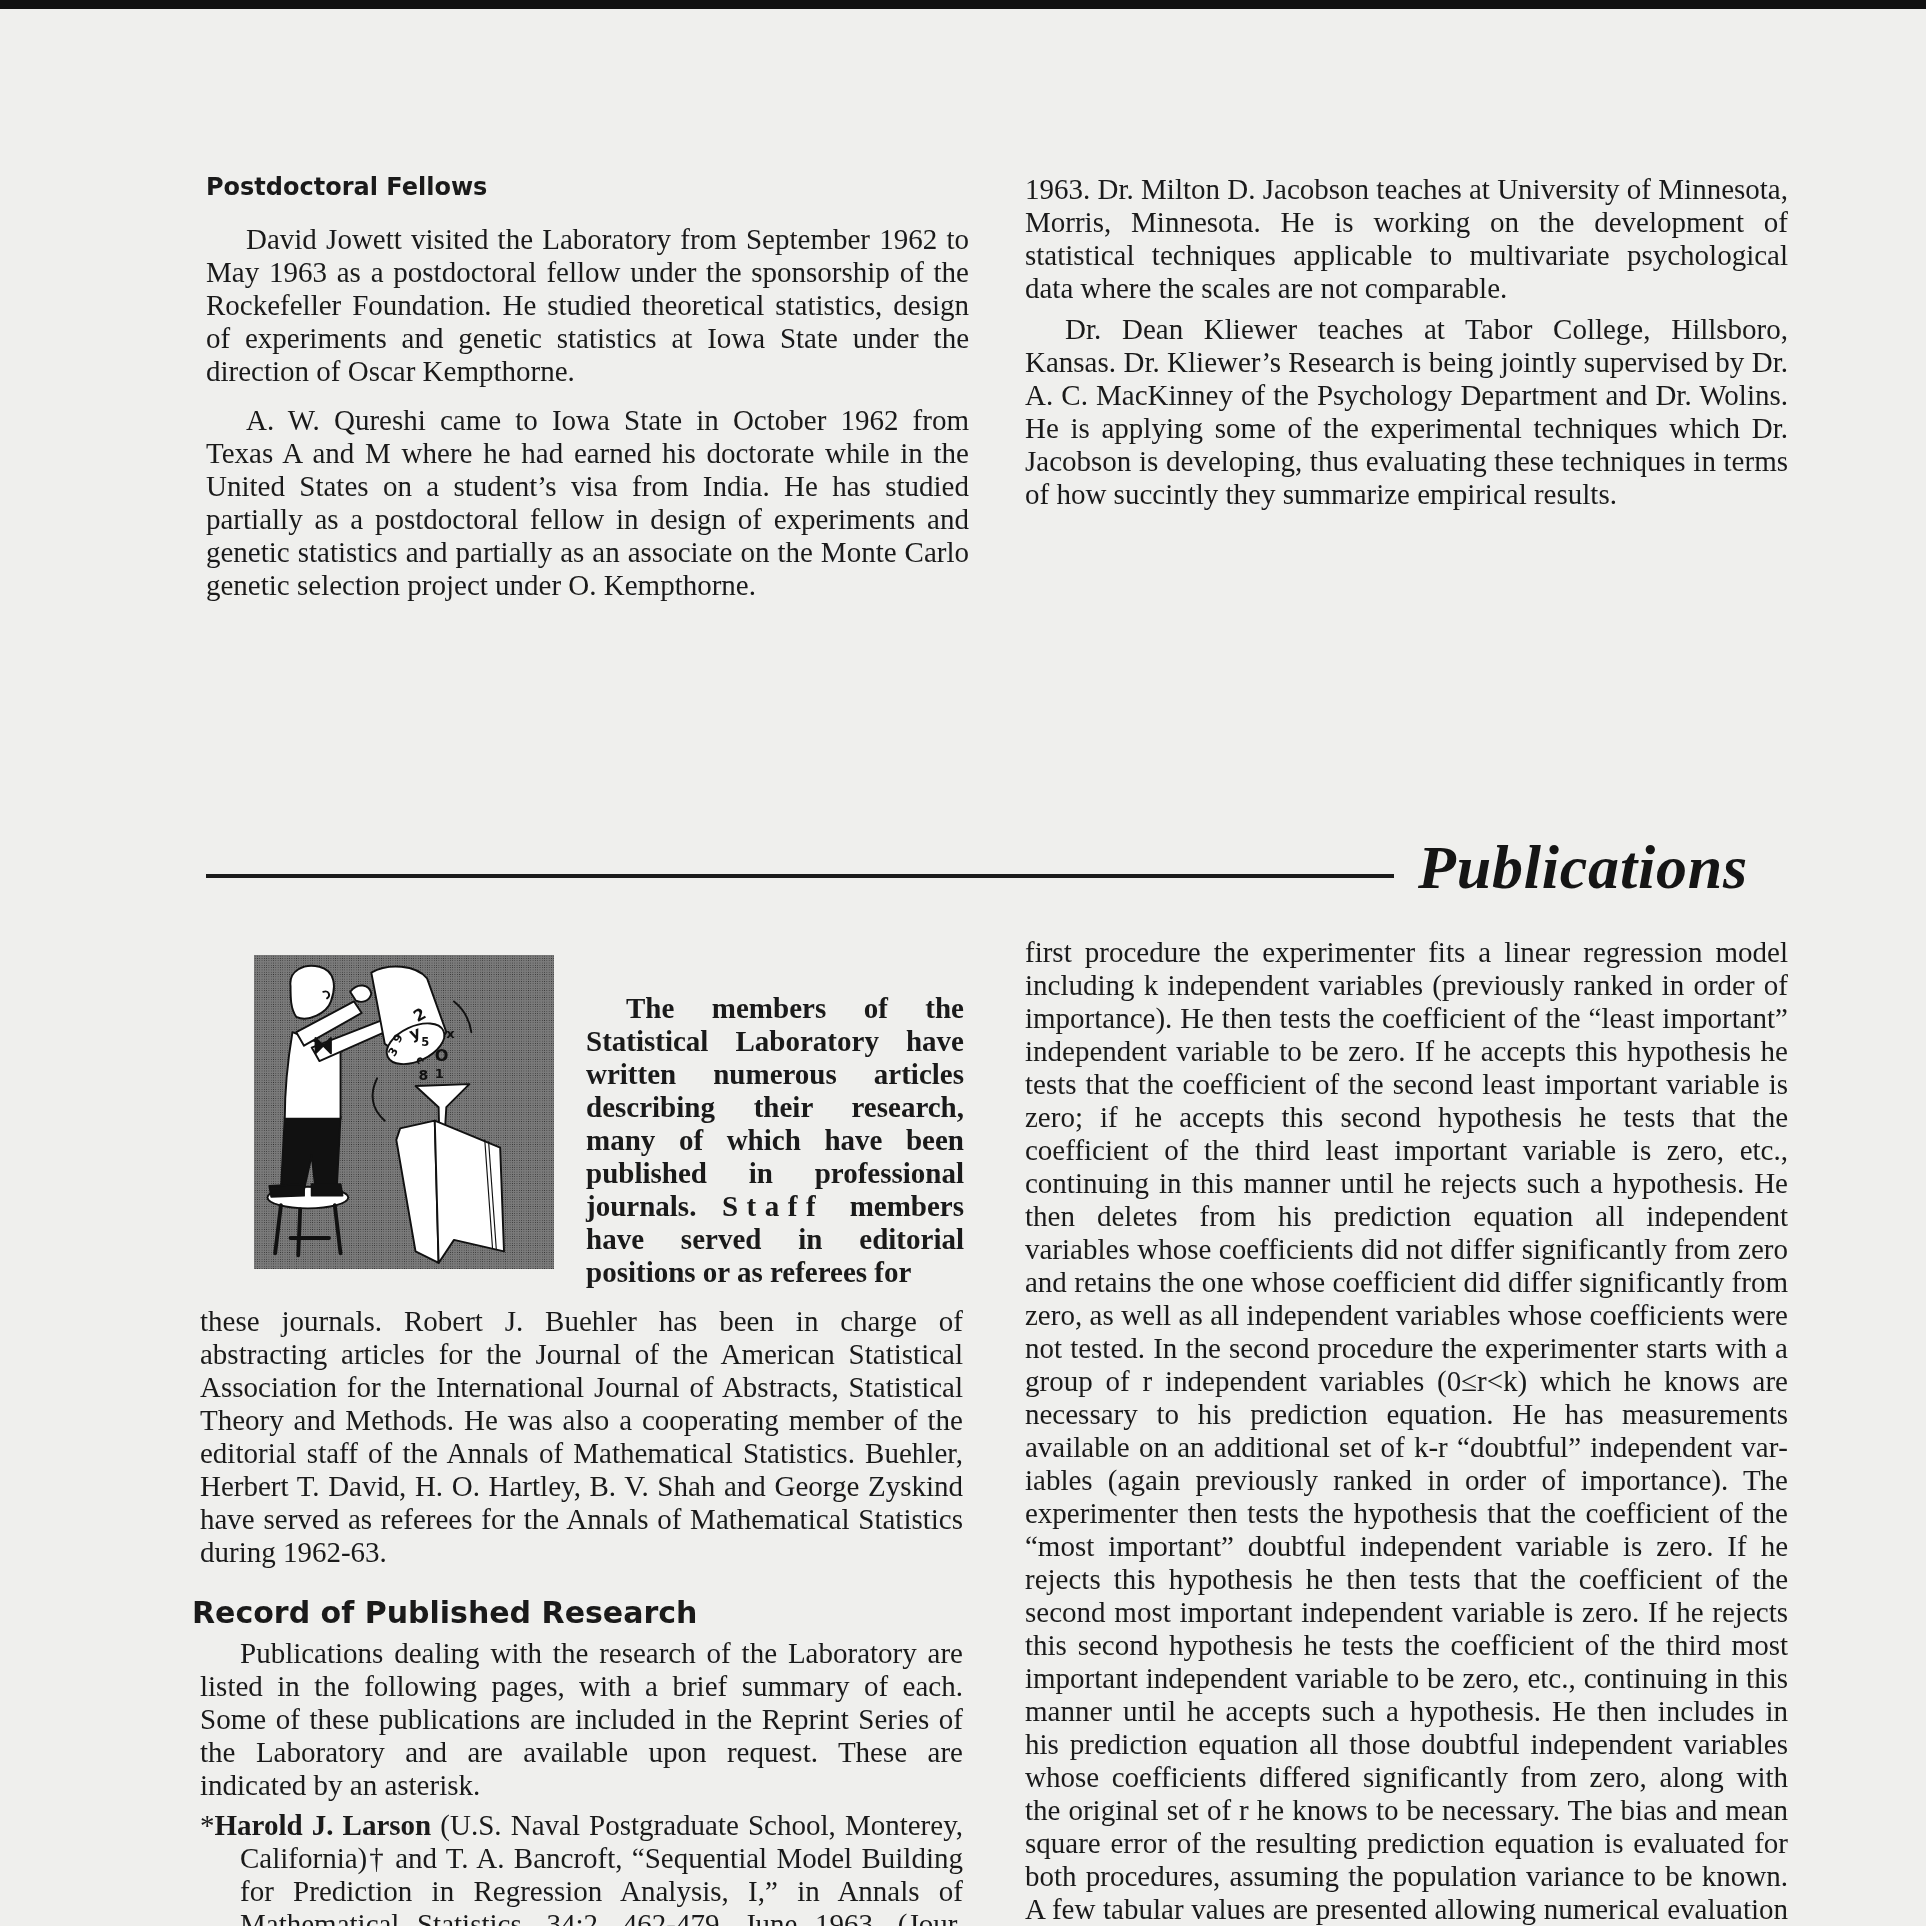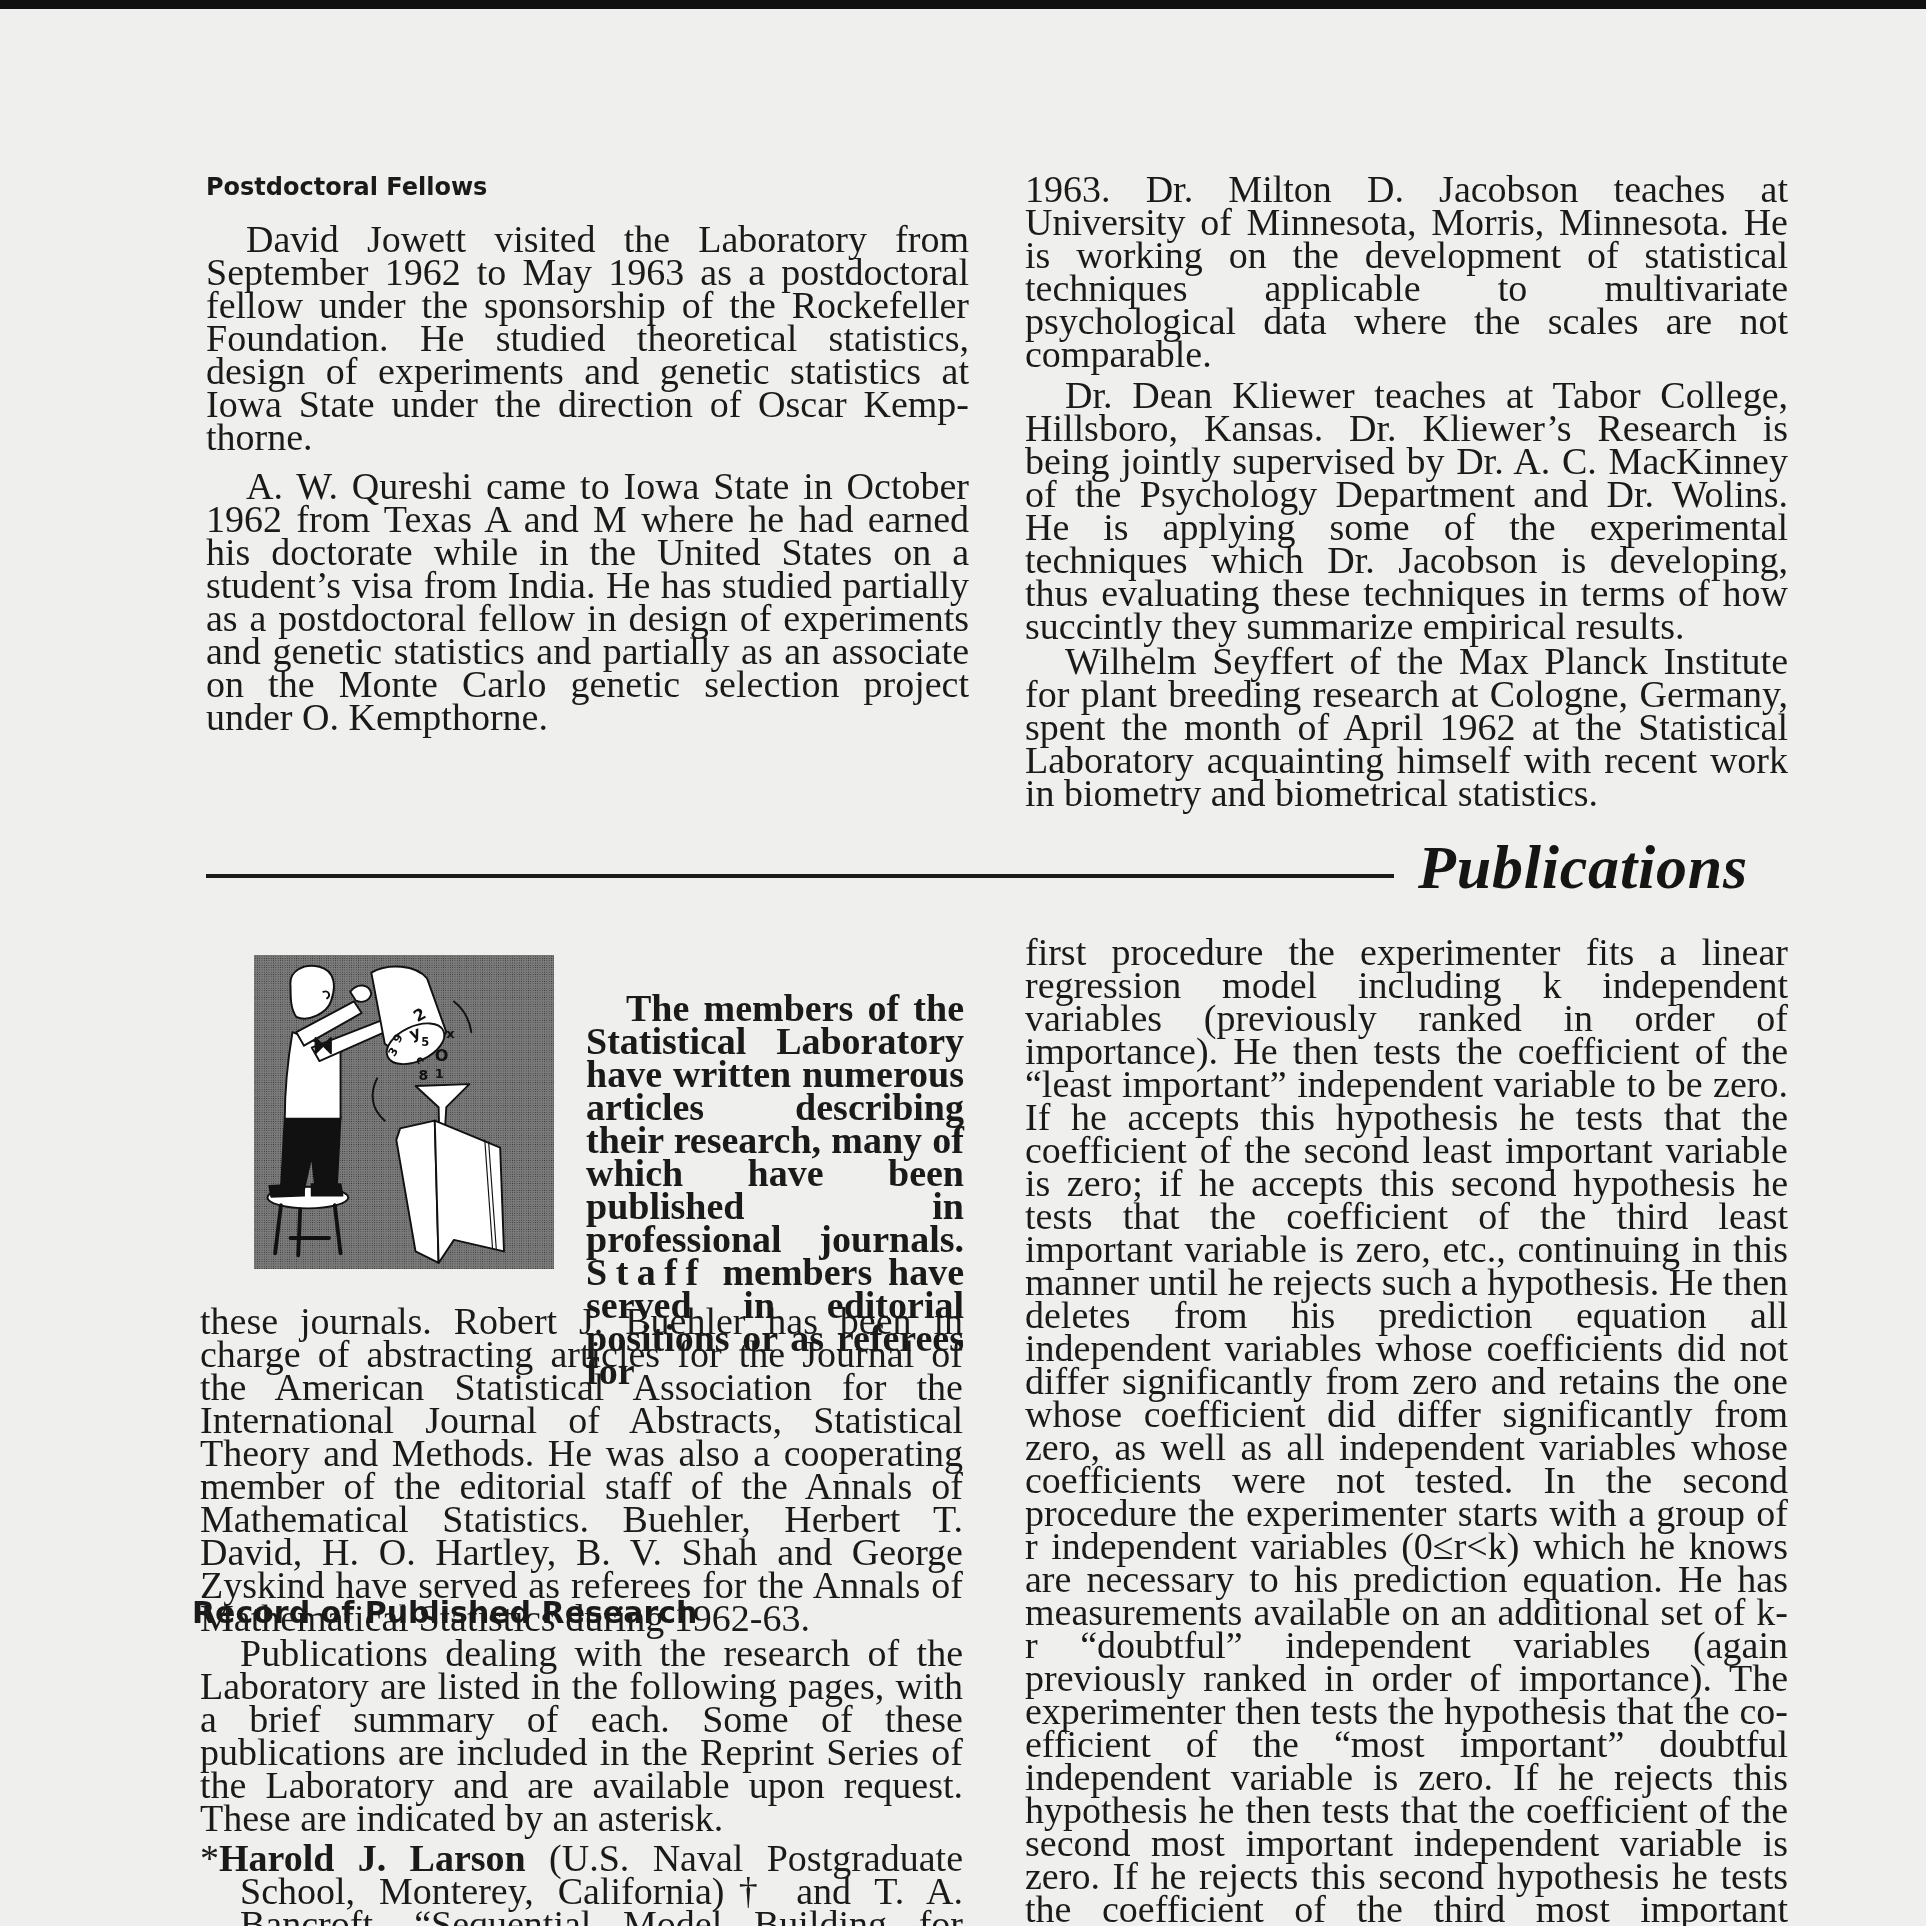--- a/index.html
+++ b/index.html
@@ -7,21 +7,21 @@
     width: 1965px; height: 2542px;
     background: #efefed;
     position: relative;
     overflow: hidden;
     font-family: "Liberation Serif", "DejaVu Serif", serif;
     color: #1a1a1a;
   }
   .topbar { position: absolute; left: 0; top: 0; width: 1965px; height: 8.5px; background: #111; }
   .col { position: absolute; }
   .body-text {
-    font-size: 38px;
+    font-size: 29px;
     line-height: 33px;
     text-align: justify;
     hyphens: manual;
   }
   .body-text p { margin: 0; text-indent: 40px; }
   .gap { margin-top: 16px !important; }
   .sans-head {
     font-family: "DejaVu Sans", "Liberation Sans", sans-serif;
     font-weight: bold;
     margin: 0;
@@ -73,21 +73,20 @@
 <h2 id="h-postdoc" class="sans-head">Postdoctoral Fellows</h2>
 
 <div id="left-top" class="col body-text">
   <p>David Jowett visited the Laboratory from September 1962 to May 1963 as a postdoctoral fellow under the spon­sorship of the Rockefeller Foundation. He studied theo­retical statistics, design of experiments and genetic sta­tistics at Iowa State under the direction of Oscar Kemp­thorne.</p>
   <p class="gap">A. W. Qureshi came to Iowa State in October 1962 from Texas A and M where he had earned his doctorate while in the United States on a student’s visa from India. He has studied partially as a postdoctoral fellow in design of experiments and genetic statistics and par­tially as an associate on the Monte Carlo genetic selec­tion project under O. Kempthorne.</p>
 </div>
 
 <div id="right-top" class="col body-text">
   <p style="text-indent:0">1963. Dr. Milton D. Jacobson teaches at University of Minnesota, Morris, Minnesota. He is working on the development of statistical techniques applicable to mul­tivariate psychological data where the scales are not comparable.</p>
   <p class="gap" style="margin-top:7.7px!important">Dr. Dean Kliewer teaches at Tabor College, Hills­boro, Kansas. Dr. Kliewer’s Research is being jointly supervised by Dr. A. C. MacKinney of the Psychology Department and Dr. Wolins. He is applying some of the experimental techniques which Dr. Jacobson is de­veloping, thus evaluating these techniques in terms of how succintly they summarize empirical results.</p>
-  <p style="margin-top:2.3px">Wilhelm Seyffert of the Max Planck Institute for plant breeding research at Cologne, Germany, spent the month of April 1962 at the Statistical Laboratory acquainting himself with recent work in biometry and biometrical statistics.</p>
 </div>
 
 <div id="pub-rule"></div>
 <h1 id="pub-title">Publications</h1>
 
 <div id="illustration">
   <svg viewBox="0 0 780 815" xmlns="http://www.w3.org/2000/svg">
     <g stroke="#111" stroke-width="5" fill="#fff" stroke-linejoin="round" stroke-linecap="round">
 
       <g>

